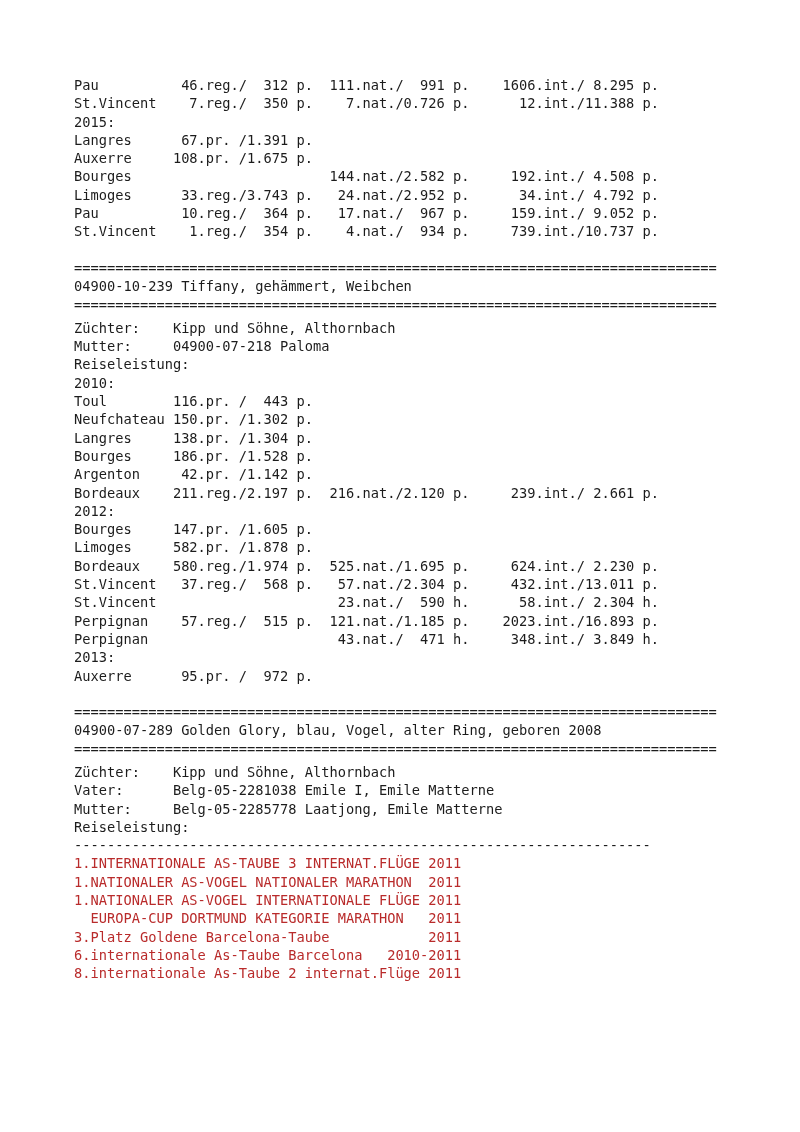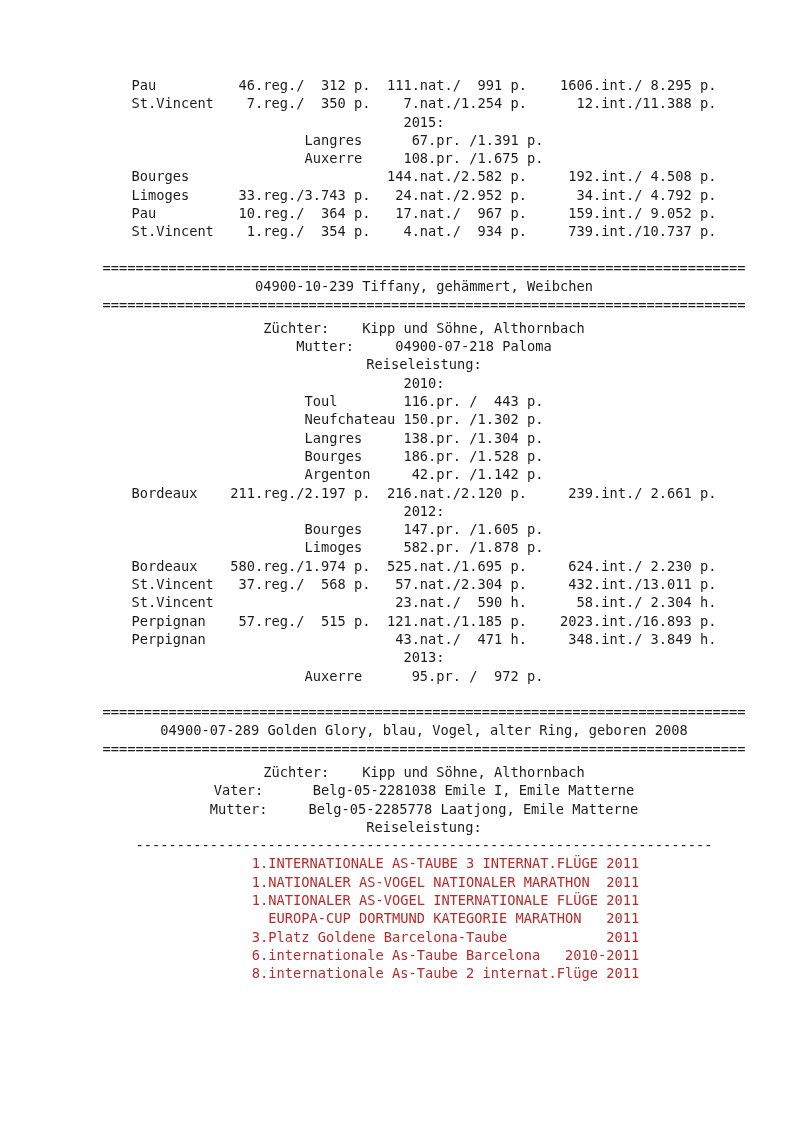--- a/index.html
+++ b/index.html
@@ -1,42 +1,42 @@
 <!DOCTYPE html>
 <html><head>
 <meta charset="utf-8">
 <style>
   html,body{margin:0;padding:0;}
   body{
     width:800px;height:1132px;position:relative;background:#ffffff;
     font-family:"DejaVu Sans Mono","Liberation Mono",monospace;
   }
   .page{
-    position:absolute;left:74px;top:76px;width:700px;text-align:center;
+    position:absolute;left:74px;top:76px;width:700px;
   }
   .ln{
     white-space:pre;
     font-size:13.7px;
     line-height:18.3px;
     height:18.3px;
     color:#1c1c1c;
     letter-spacing:0;
   }
-  .red{color:#b92b2b;margin-left:43px;}
+  .red{color:#b92b2b;}
   .blank{height:18.3px;}
   .hdr-gap{height:5px;}
 </style>
 </head>
 <body>
 
 <div class="page">
 
   <div id="top-results">
       <div class="ln">Pau          46.reg./  312 p.  111.nat./  991 p.    1606.int./ 8.295 p.</div>
-      <div class="ln">St.Vincent    7.reg./  350 p.    7.nat./1.254 p.      12.int./11.388 p.</div>
+      <div class="ln">St.Vincent    7.reg./  350 p.    7.nat./0.726 p.      12.int./11.388 p.</div>
       <div class="ln">2015:</div>
       <div class="ln">Langres      67.pr. /1.391 p.</div>
       <div class="ln">Auxerre     108.pr. /1.675 p.</div>
       <div class="ln">Bourges                        144.nat./2.582 p.     192.int./ 4.508 p.</div>
       <div class="ln">Limoges      33.reg./3.743 p.   24.nat./2.952 p.      34.int./ 4.792 p.</div>
       <div class="ln">Pau          10.reg./  364 p.   17.nat./  967 p.     159.int./ 9.052 p.</div>
       <div class="ln">St.Vincent    1.reg./  354 p.    4.nat./  934 p.     739.int./10.737 p.</div>
     </div>
 
   <div class="blank"></div>

